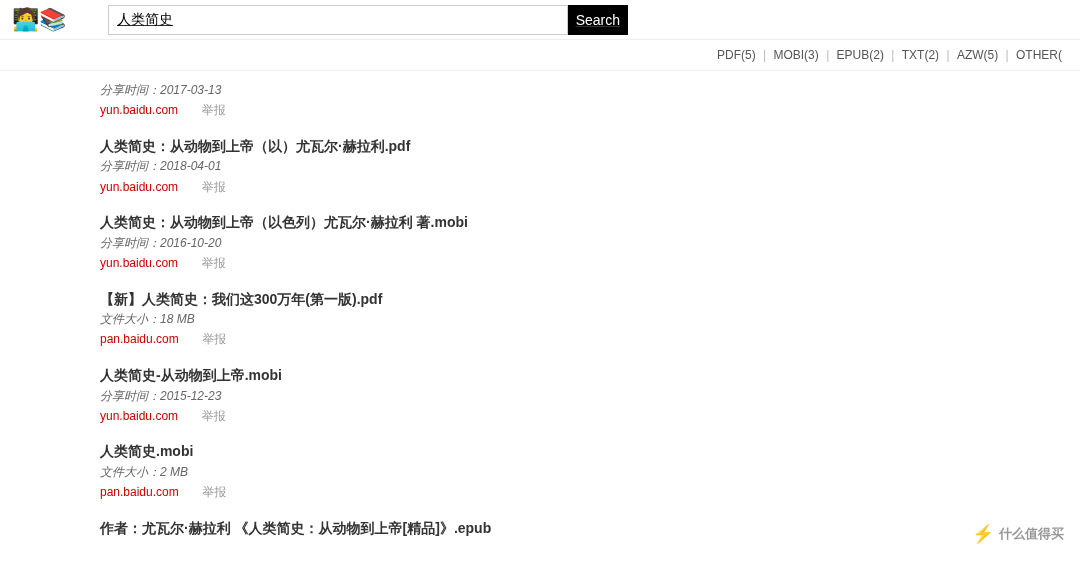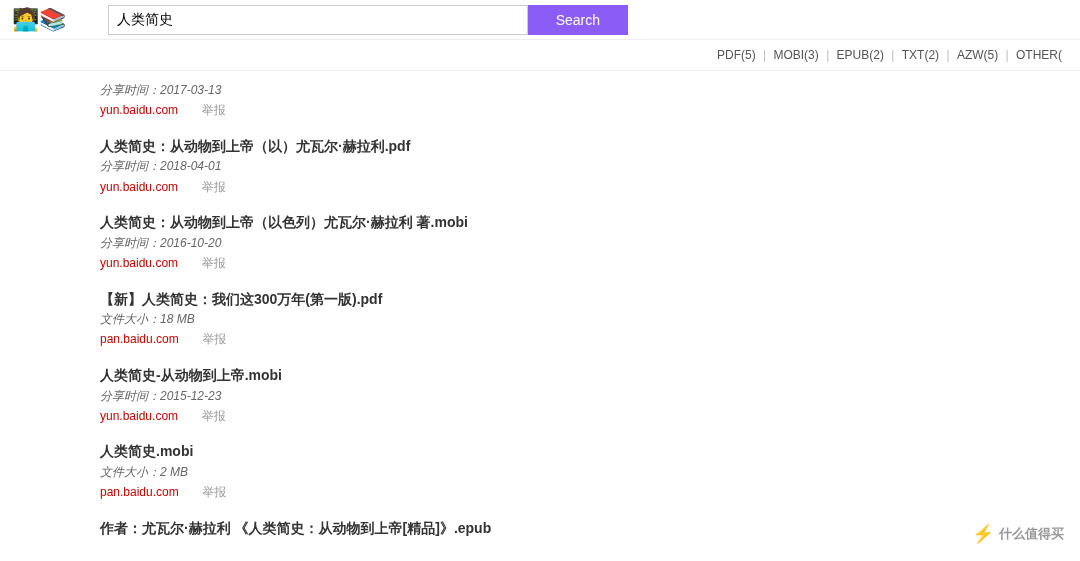--- a/index.html
+++ b/index.html
@@ -27,33 +27,34 @@
     }
     .logo-icon {
       font-size: 22px;
       color: #888;
     }
     .search-bar {
       display: flex;
       align-items: center;
       flex: 1;
       max-width: 520px;
+      text-decoration: underline;
     }
     .search-input {
       flex: 1;
       height: 30px;
       border: 1px solid #ccc;
       padding: 0 8px;
       font-size: 14px;
       outline: none;
     }
     .search-btn {
       height: 30px;
-      padding: 0 28px;
-      background: #8b5cf6;
+      padding: 0 8px;
+      background: #000000;
       color: #fff;
       border: none;
       cursor: pointer;
       font-size: 14px;
       white-space: nowrap;
     }
 
     
     .filter-bar {
       text-align: right;

